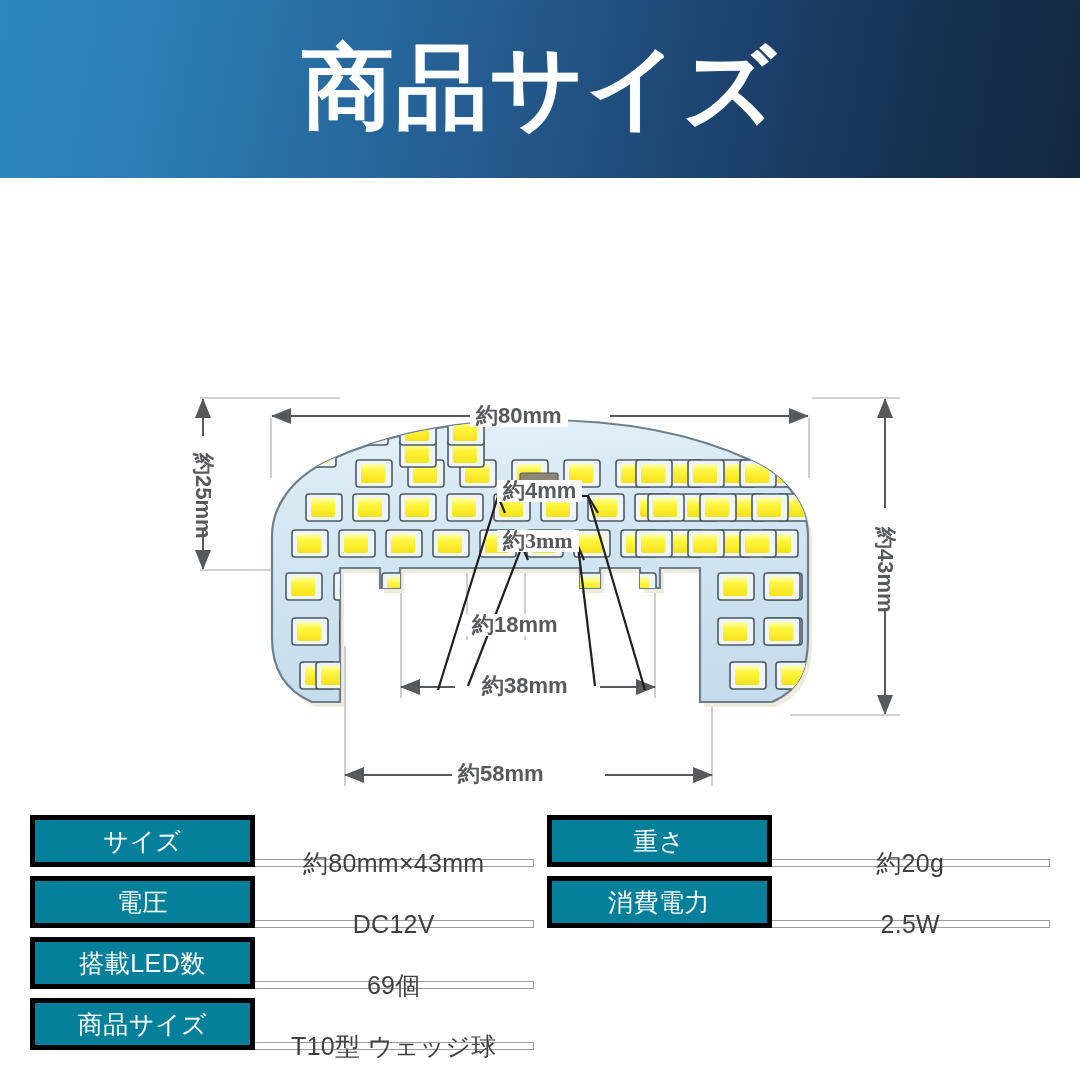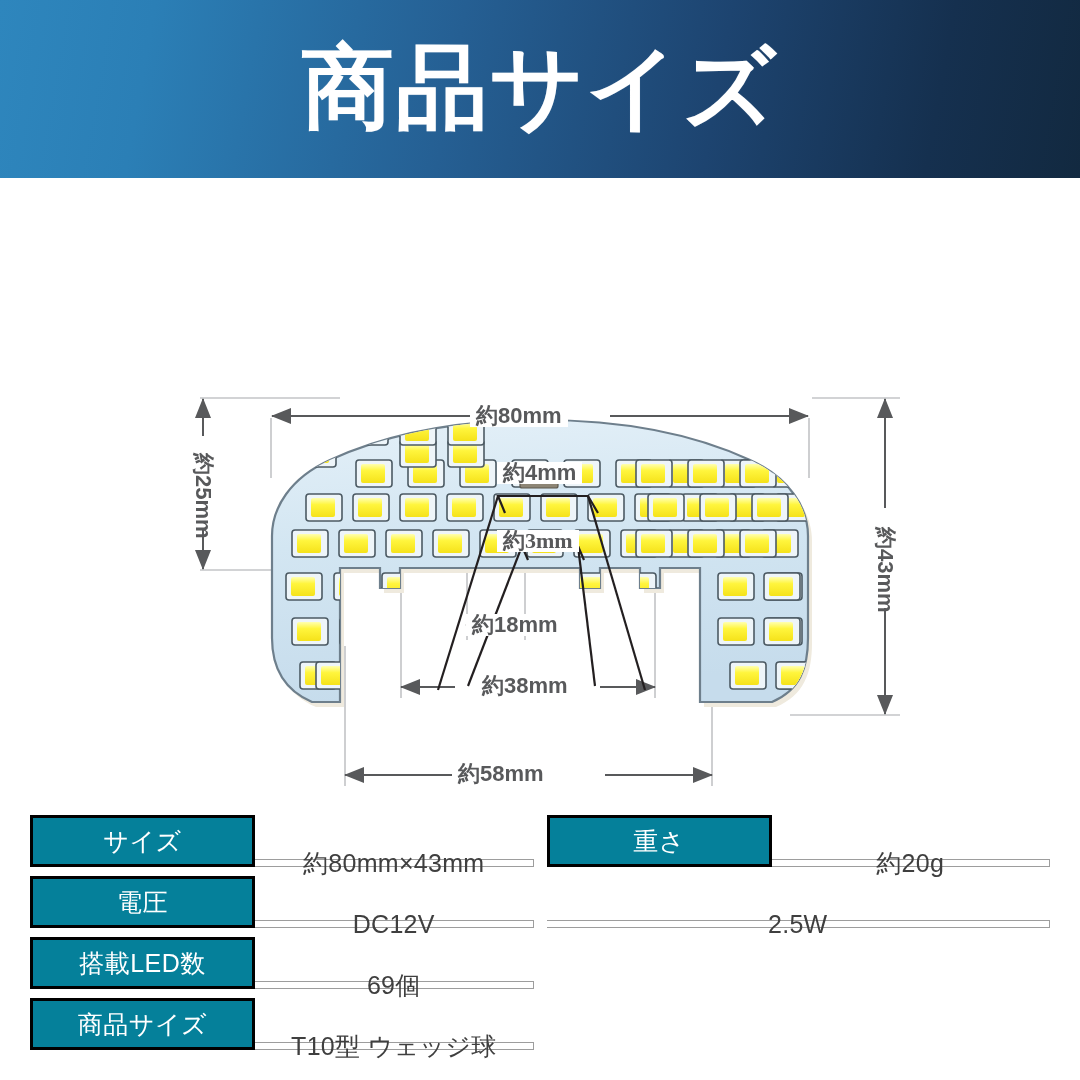--- a/index.html
+++ b/index.html
@@ -71,21 +71,21 @@
     box-sizing:border-box;
   }
   .spec-key{
     width:225px;
     background:#05809a;
     color:#ffffff;
     display:flex;align-items:center;justify-content:center;
     font-size:25px;
     letter-spacing:.5px;
     box-sizing:border-box;
-    border:3px solid #000000;
+    border:5px solid #000000;
   }
   .spec-val{
     flex:1 1 auto;
     background:#ffffff;
     color:#3f3f3f;
     display:flex;align-items:center;justify-content:center;
     font-size:25px;
     letter-spacing:.3px;
     border:1px solid #9d9d9d;
     border-left:none;
@@ -528,21 +528,21 @@
       <path d="M 498,318 L 438,512"></path>
       <path d="M 588,318 L 645,512"></path>
 
       <path d="M 528,382 L 522,368 L 578,368 L 584,382"></path>
       <path d="M 522,368 L 468,508"></path>
       <path d="M 578,368 L 595,508"></path>
     </g>
   </svg>
 
   <div class="dim-label" style="left:470px;top:227px;">約80mm</div>
-  <div class="dim-label" style="left:497px;top:284px;">約4mm</div>
+  <div class="dim-label" style="left:497px;top:302px;">約4mm</div>
   <div class="dim-label" style="left:497px;top:352px;font-family:Liberation Serif, serif;">約3mm</div>
   <div class="dim-label vert" style="left:170px;top:293px;width:66px;text-align:center;transform:rotate(90deg);">約25mm</div>
   <div class="dim-label vert" style="left:852px;top:367px;width:66px;text-align:center;transform:rotate(90deg);">約43mm</div>
   <div class="dim-label" style="left:466px;top:436px;text-align:center;">約18mm</div>
   <div class="dim-label" style="left:476px;top:497px;">約38mm</div>
   <div class="dim-label" style="left:452px;top:585px;">約58mm</div>
 </div>
 
 <div id="spec-tables">
   <div class="spec-table" id="spec-table-left">
@@ -562,16 +562,17 @@
         <div class="spec-key">商品サイズ</div>
         <div class="spec-val">T10型 ウェッジ球</div>
       </div>
     </div>
   <div class="spec-table" id="spec-table-right">
       <div class="spec-row">
         <div class="spec-key">重さ</div>
         <div class="spec-val">約20g</div>
       </div>
       <div class="spec-row">
+        <div class="spec-key">消費電力</div>
         <div class="spec-val">2.5W</div>
       </div>
     </div>
 </div>
 
 </body></html>

